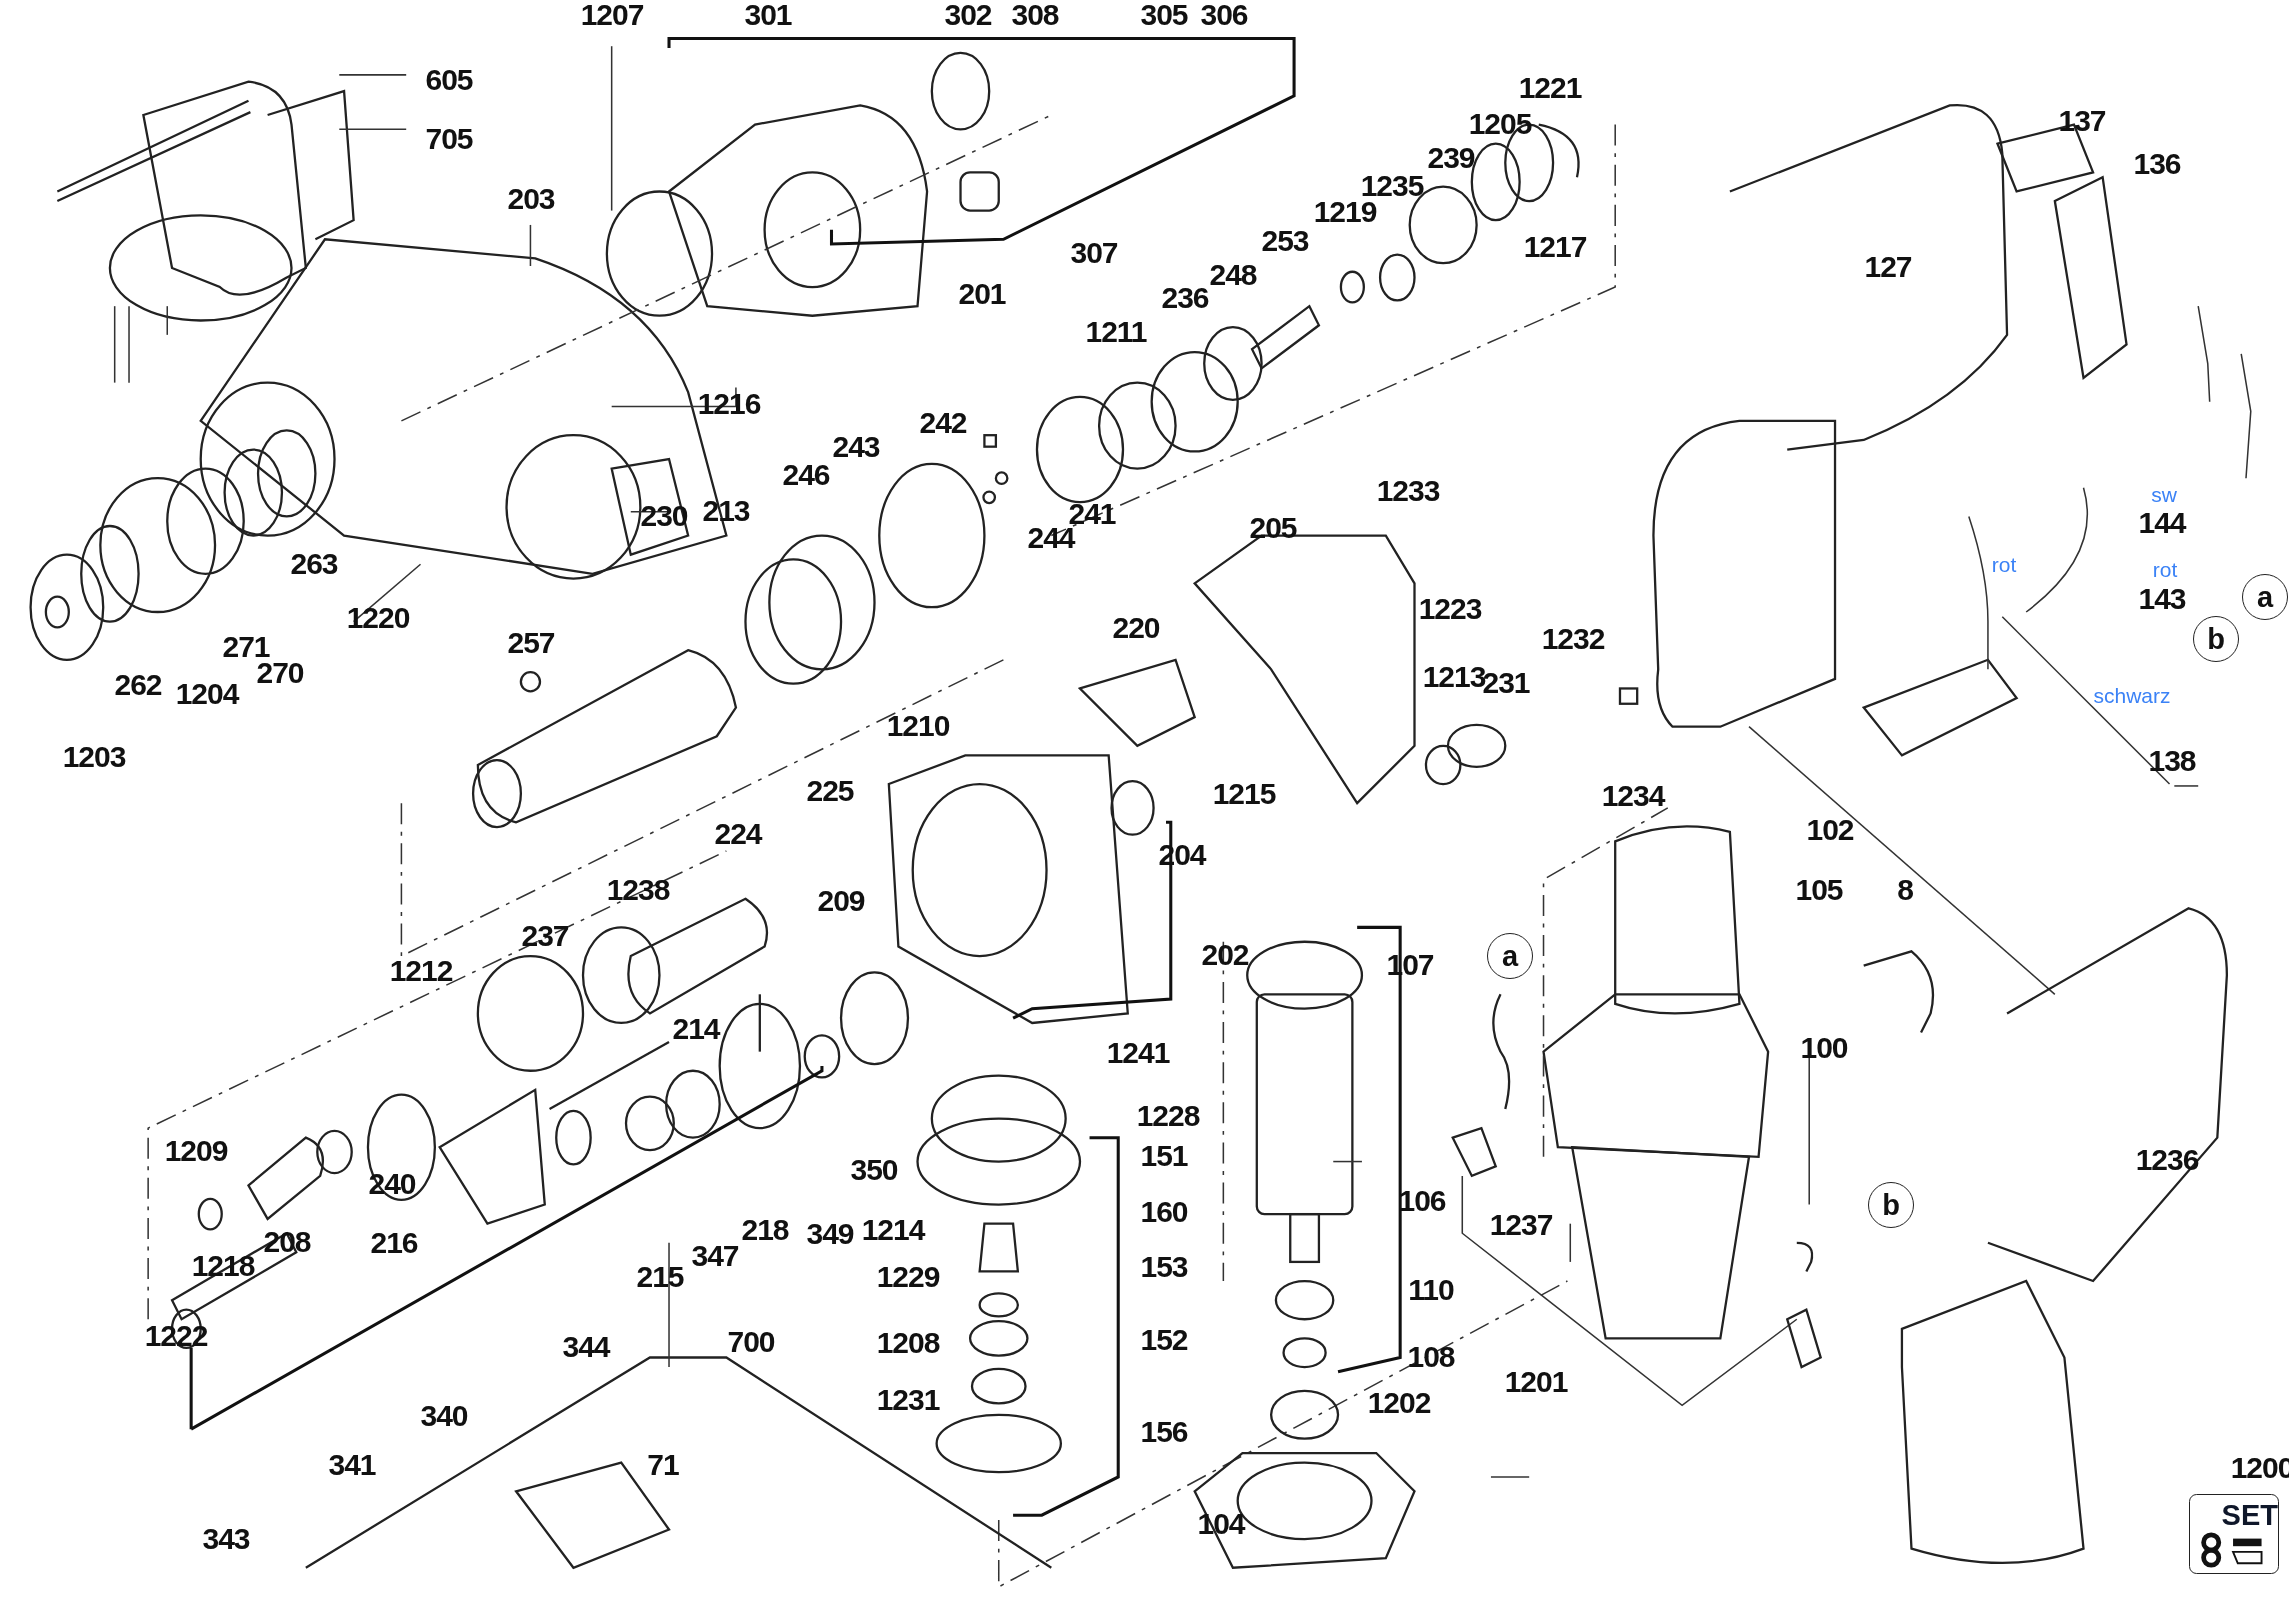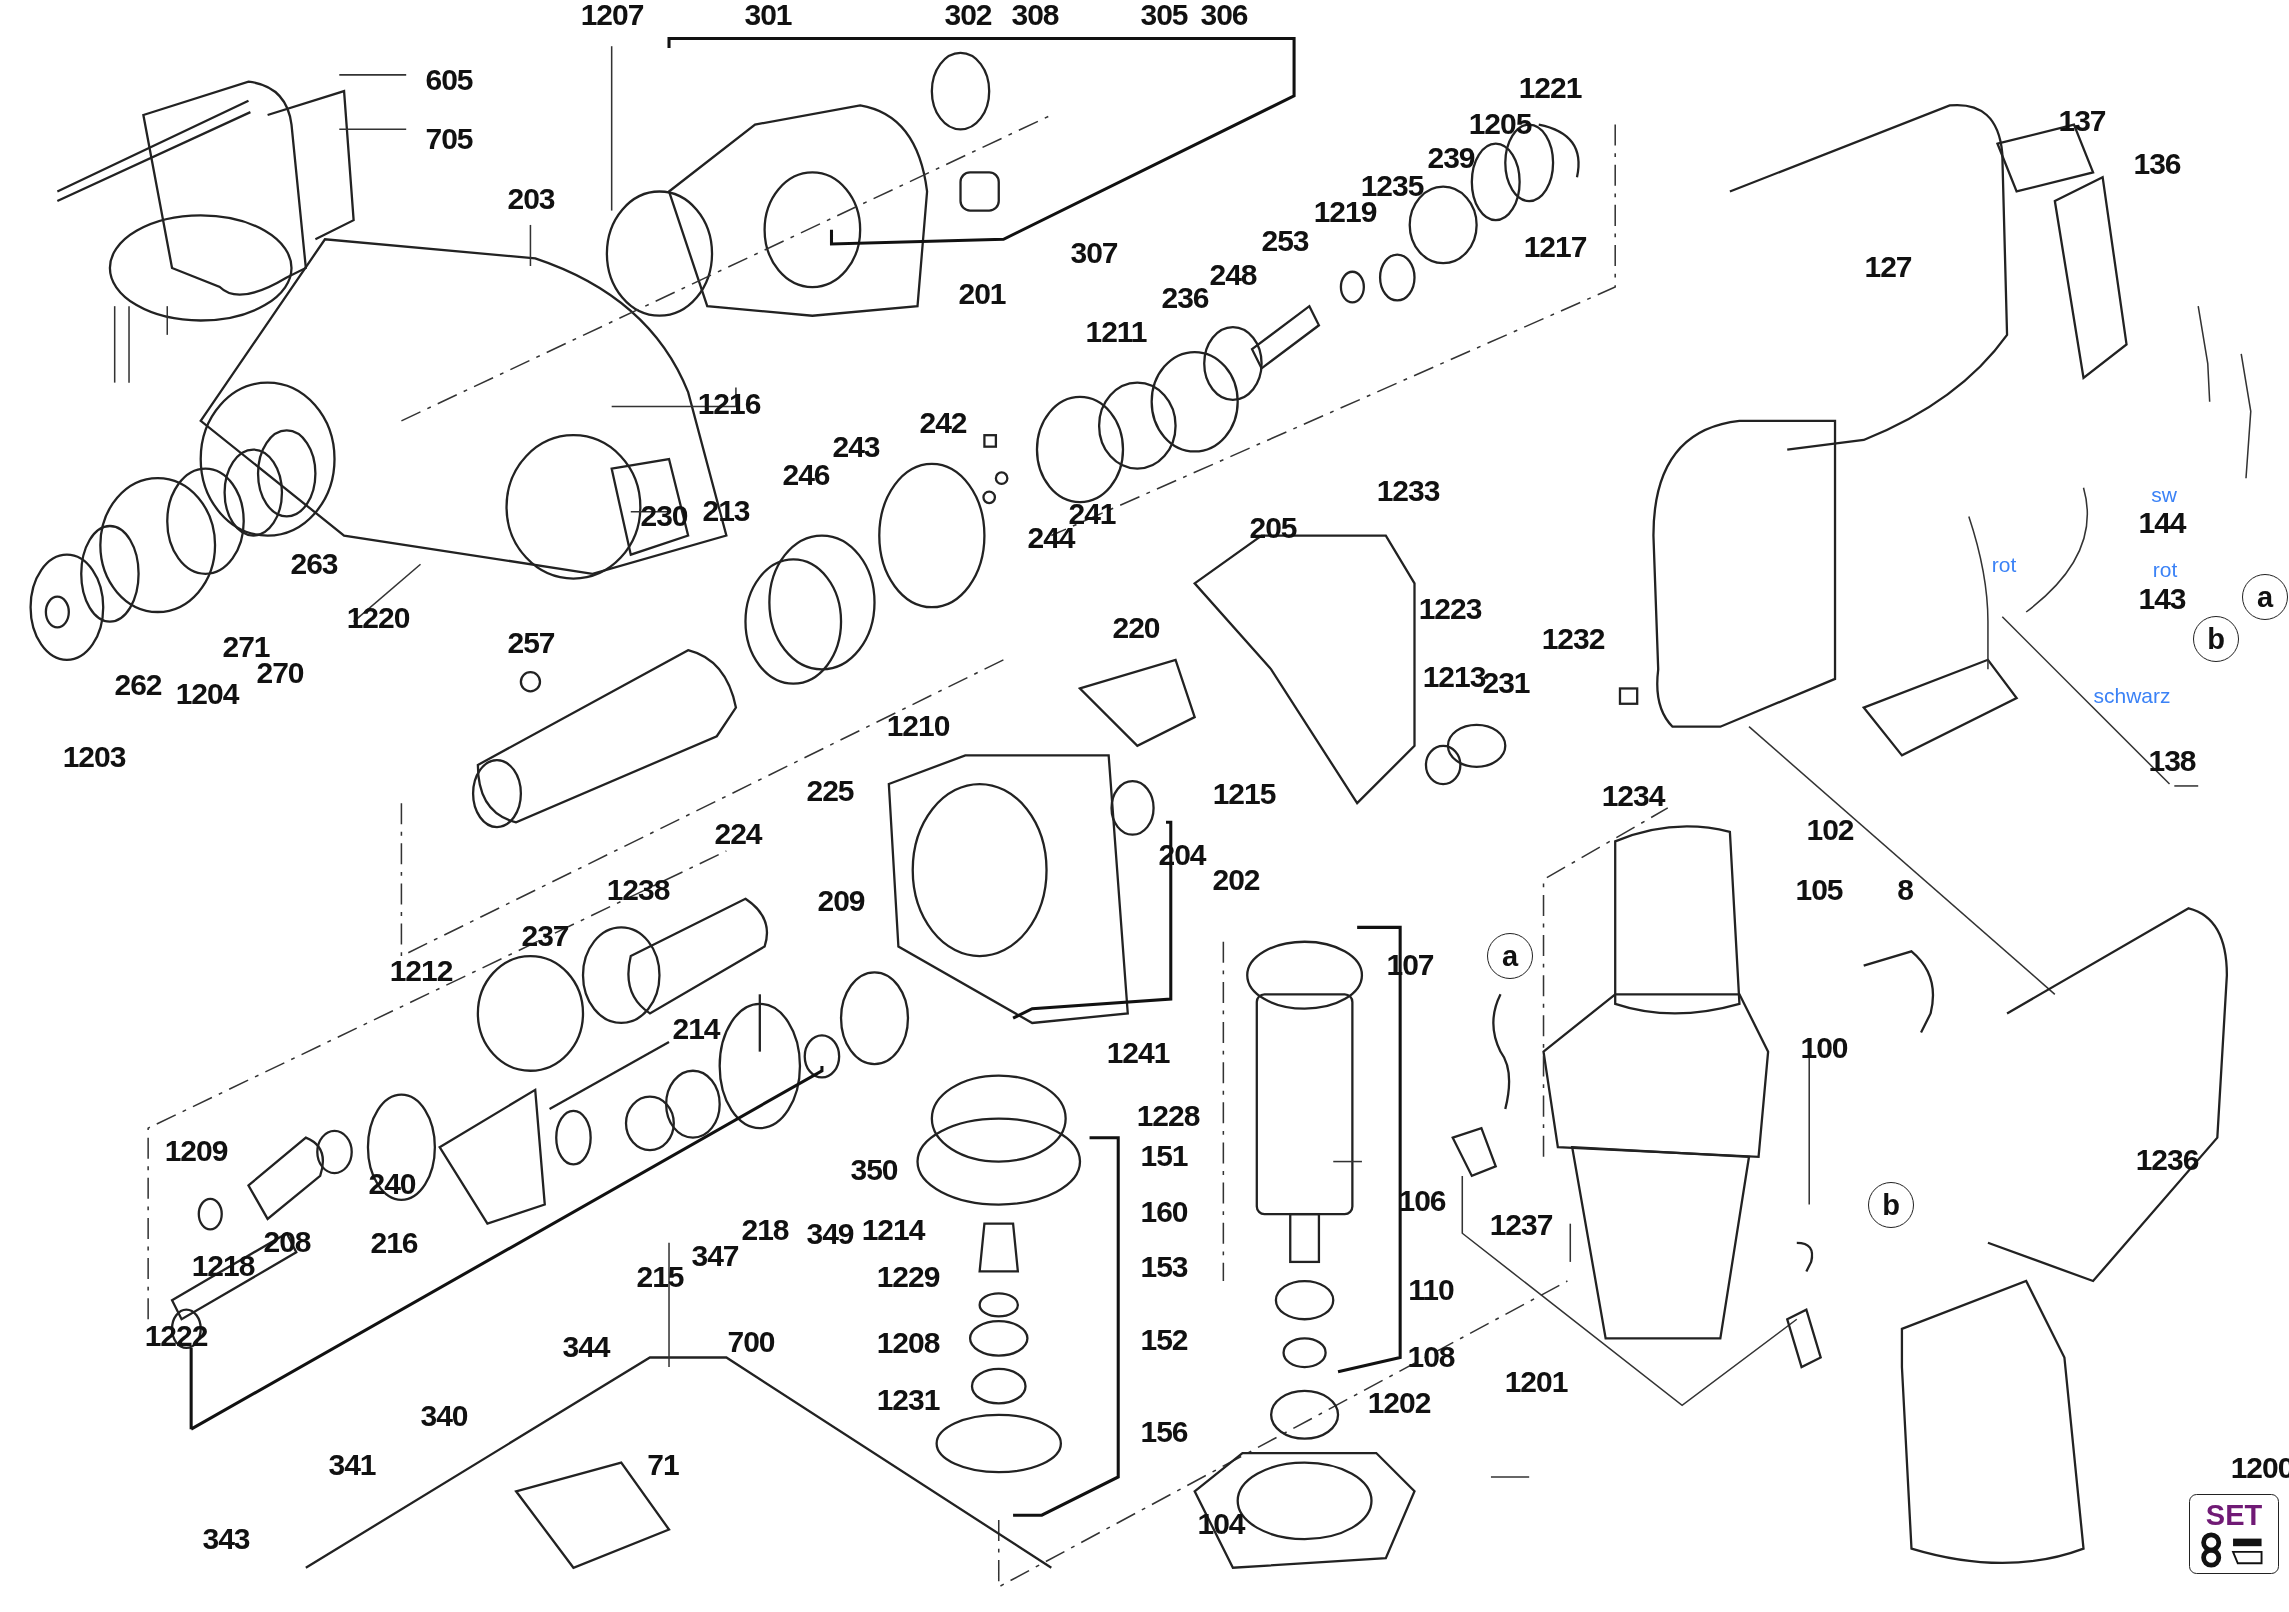--- a/index.html
+++ b/index.html
@@ -3,21 +3,21 @@
 <meta charset="utf-8">
 <style>
   html,body{margin:0;padding:0;background:#ffffff;}
   body{width:2289px;height:1613px;position:relative;overflow:hidden;font-family:"Liberation Sans",sans-serif;}
   #stage{position:absolute;left:0;top:0;width:2289px;height:1613px;}
   svg.lines{position:absolute;left:0;top:0;}
   .lbl{position:absolute;font-family:"Liberation Sans",sans-serif;font-weight:bold;font-size:30px;color:#111;letter-spacing:-1px;line-height:1;white-space:nowrap;transform:translate(-50%,-50%);}
   .wire{position:absolute;font-family:"Liberation Sans",sans-serif;font-size:21px;color:#3b82f6;line-height:1;transform:translate(-50%,-50%);}
   .circ{position:absolute;width:44px;height:44px;border:1.9px solid #222;border-radius:50%;display:flex;align-items:center;justify-content:center;font-weight:bold;font-size:29px;color:#111;transform:translate(-50%,-50%);background:#fff;}
   .set-badge{position:absolute;left:2189px;top:1494px;width:88px;height:78px;border:1.9px solid #222;border-radius:7.6px;background:#fff;}
-  .set-badge .t{position:absolute;left:0;right:0;top:3.8px;text-align:center;font-weight:bold;font-size:29px;color:#701a75;}
+  .set-badge .t{position:absolute;left:0;right:0;top:3.8px;text-align:right;font-weight:bold;font-size:29px;color:#0f172a;}
   .part{fill:none;stroke:#222;stroke-width:2.4;}
   .thin{fill:none;stroke:#333;stroke-width:1.6;}
   .dash{fill:none;stroke:#333;stroke-width:1.6;stroke-dasharray:22 8 4 8;}
   .brk{fill:none;stroke:#111;stroke-width:3.2;}
 </style>
 </head>
 <body>
 
 <div id="stage">
   <svg class="lines" width="2289" height="1613" viewBox="0 0 2395 1687">
@@ -249,21 +249,21 @@
       <div class="lbl" style="left: 1573px; top: 639px; text-align: right;">1232</div>
       <div class="lbl" style="left: 1506px; top: 683px;">231</div>
       <div class="lbl" style="left: 1454px; top: 677px;">1213</div>
       <div class="lbl" style="left: 1633px; top: 796px;">1234</div>
       <div class="lbl" style="left: 1244px; top: 794px;">1215</div>
       <div class="lbl" style="left: 918px; top: 726px;">1210</div>
       <div class="lbl" style="left: 830px; top: 791px;">225</div>
       <div class="lbl" style="left: 738px; top: 834px;">224</div>
       <div class="lbl" style="left: 841px; top: 901px;">209</div>
       <div class="lbl" style="left: 1182px; top: 855px;">204</div>
-      <div class="lbl" style="left: 1225px; top: 880px; margin-left: 11px;">202</div>
+      <div class="lbl" style="left: 1225px; top: 955px;">202</div>
       <div class="lbl" style="left: 638px; top: 890px;">1238</div>
       <div class="lbl" style="left: 545px; top: 936px;">237</div>
       <div class="lbl" style="left: 421px; top: 971px;">1212</div>
       <div class="lbl" style="left: 696px; top: 1029px;">214</div>
       <div class="lbl" style="left: 196px; top: 1151px;">1209</div>
       <div class="lbl" style="left: 392px; top: 1184px;">240</div>
       <div class="lbl" style="left: 223px; top: 1266px;">1218</div>
       <div class="lbl" style="left: 287px; top: 1242px;">208</div>
       <div class="lbl" style="left: 394px; top: 1243px;">216</div>
       <div class="lbl" style="left: 660px; top: 1277px;">215</div>

